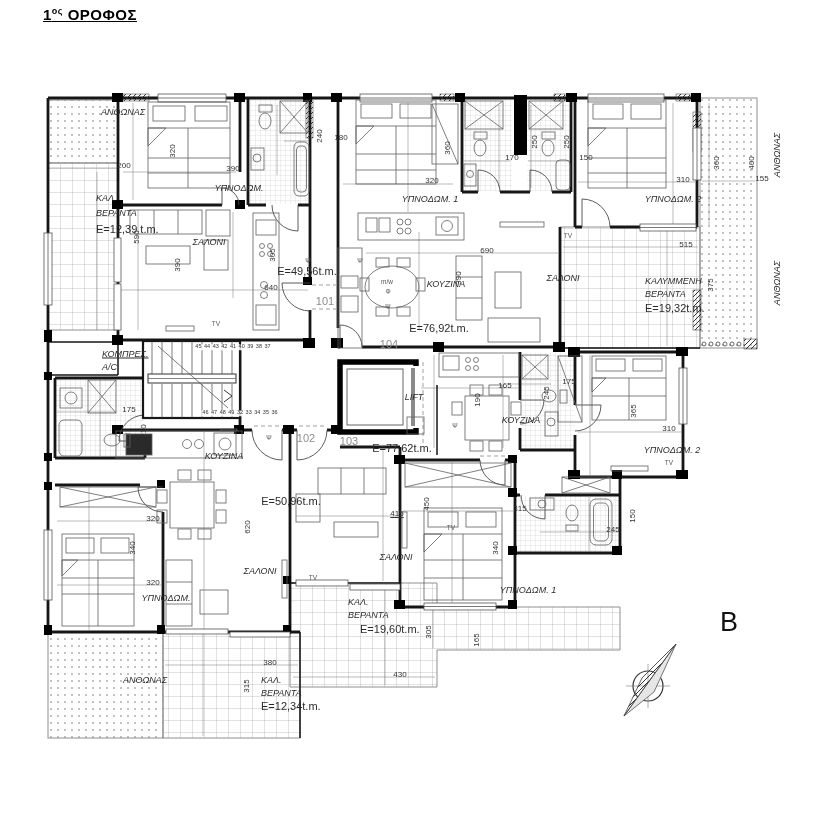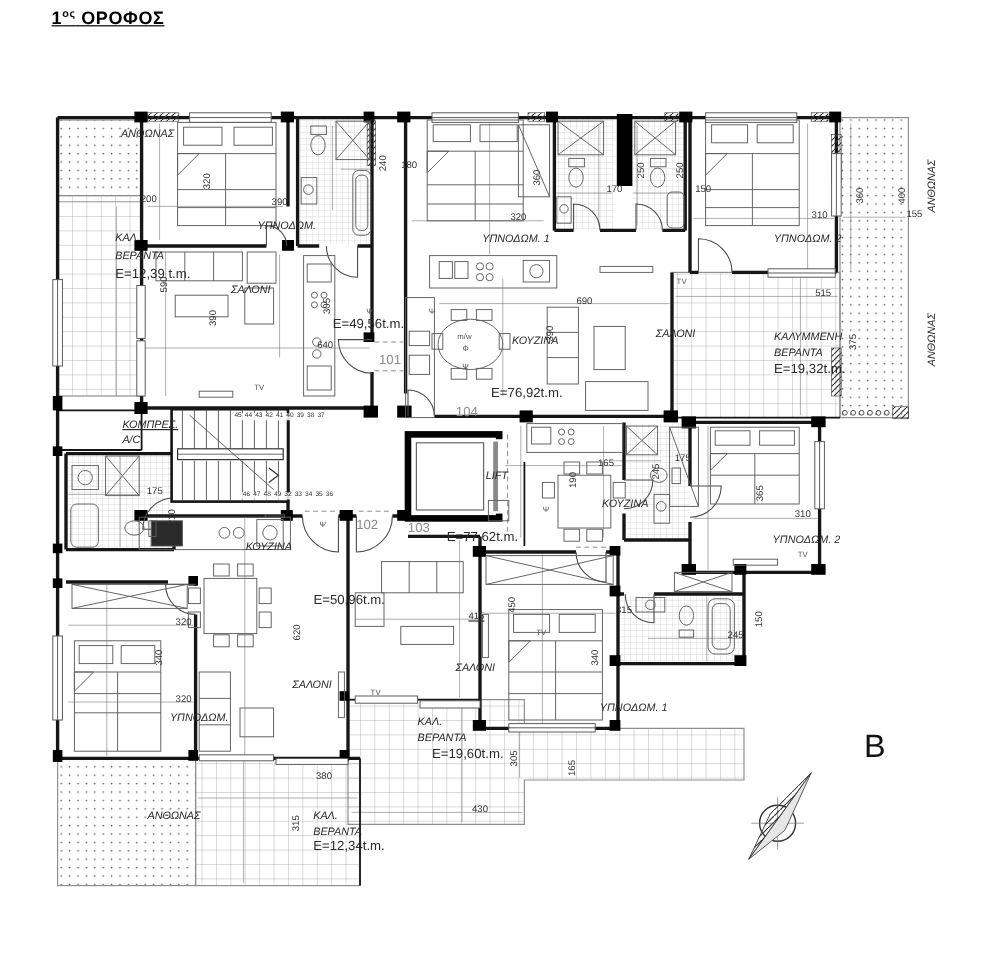--- a/index.html
+++ b/index.html
@@ -503,20 +503,20 @@
       <span class="lbl dim" style="left: 456px; top: 548px; transform: translate(-50%, -50%) rotate(-90deg);">340</span>
       <span class="lbl room" style="left: 356px; top: 557px;">ΣΑΛΟΝΙ</span>
       <span class="lbl room" style="left: 488px; top: 590px;">ΥΠΝΟΔΩΜ. 1</span>
       <span class="lbl room left" style="left: 308px; top: 602px;">ΚΑΛ.</span>
       <span class="lbl room left" style="left: 308px; top: 615px;">ΒΕΡΑΝΤΑ</span>
       <span class="lbl area left" style="left: 320px; top: 629px;">E=19,60t.m.</span>
       <span class="lbl dim" style="left: 389px; top: 632px; transform: translate(-50%, -50%) rotate(-90deg);">305</span>
       <span class="lbl dim" style="left: 437px; top: 640px; transform: translate(-50%, -50%) rotate(-90deg);">165</span>
       <span class="lbl dim" style="left: 360px; top: 675px;">430</span>
       <span class="lbl room" style="left: 105px; top: 680px;">ΑΝΘΩΝΑΣ</span>
-      <span class="lbl dim" style="left: 230px; top: 647px;">380</span>
+      <span class="lbl dim" style="left: 230px; top: 663px;">380</span>
       <span class="lbl dim" style="left: 207px; top: 686px; transform: translate(-50%, -50%) rotate(-90deg);">315</span>
       <span class="lbl room left" style="left: 221px; top: 680px;">ΚΑΛ.</span>
       <span class="lbl room left" style="left: 221px; top: 693px;">ΒΕΡΑΝΤΑ</span>
       <span class="lbl area left" style="left: 221px; top: 706px;">E=12,34t.m.</span>
       <span class="lbl compass" style="left: 689px; top: 622px;">B</span>
     </div>
 </div>
 
 </body></html>

